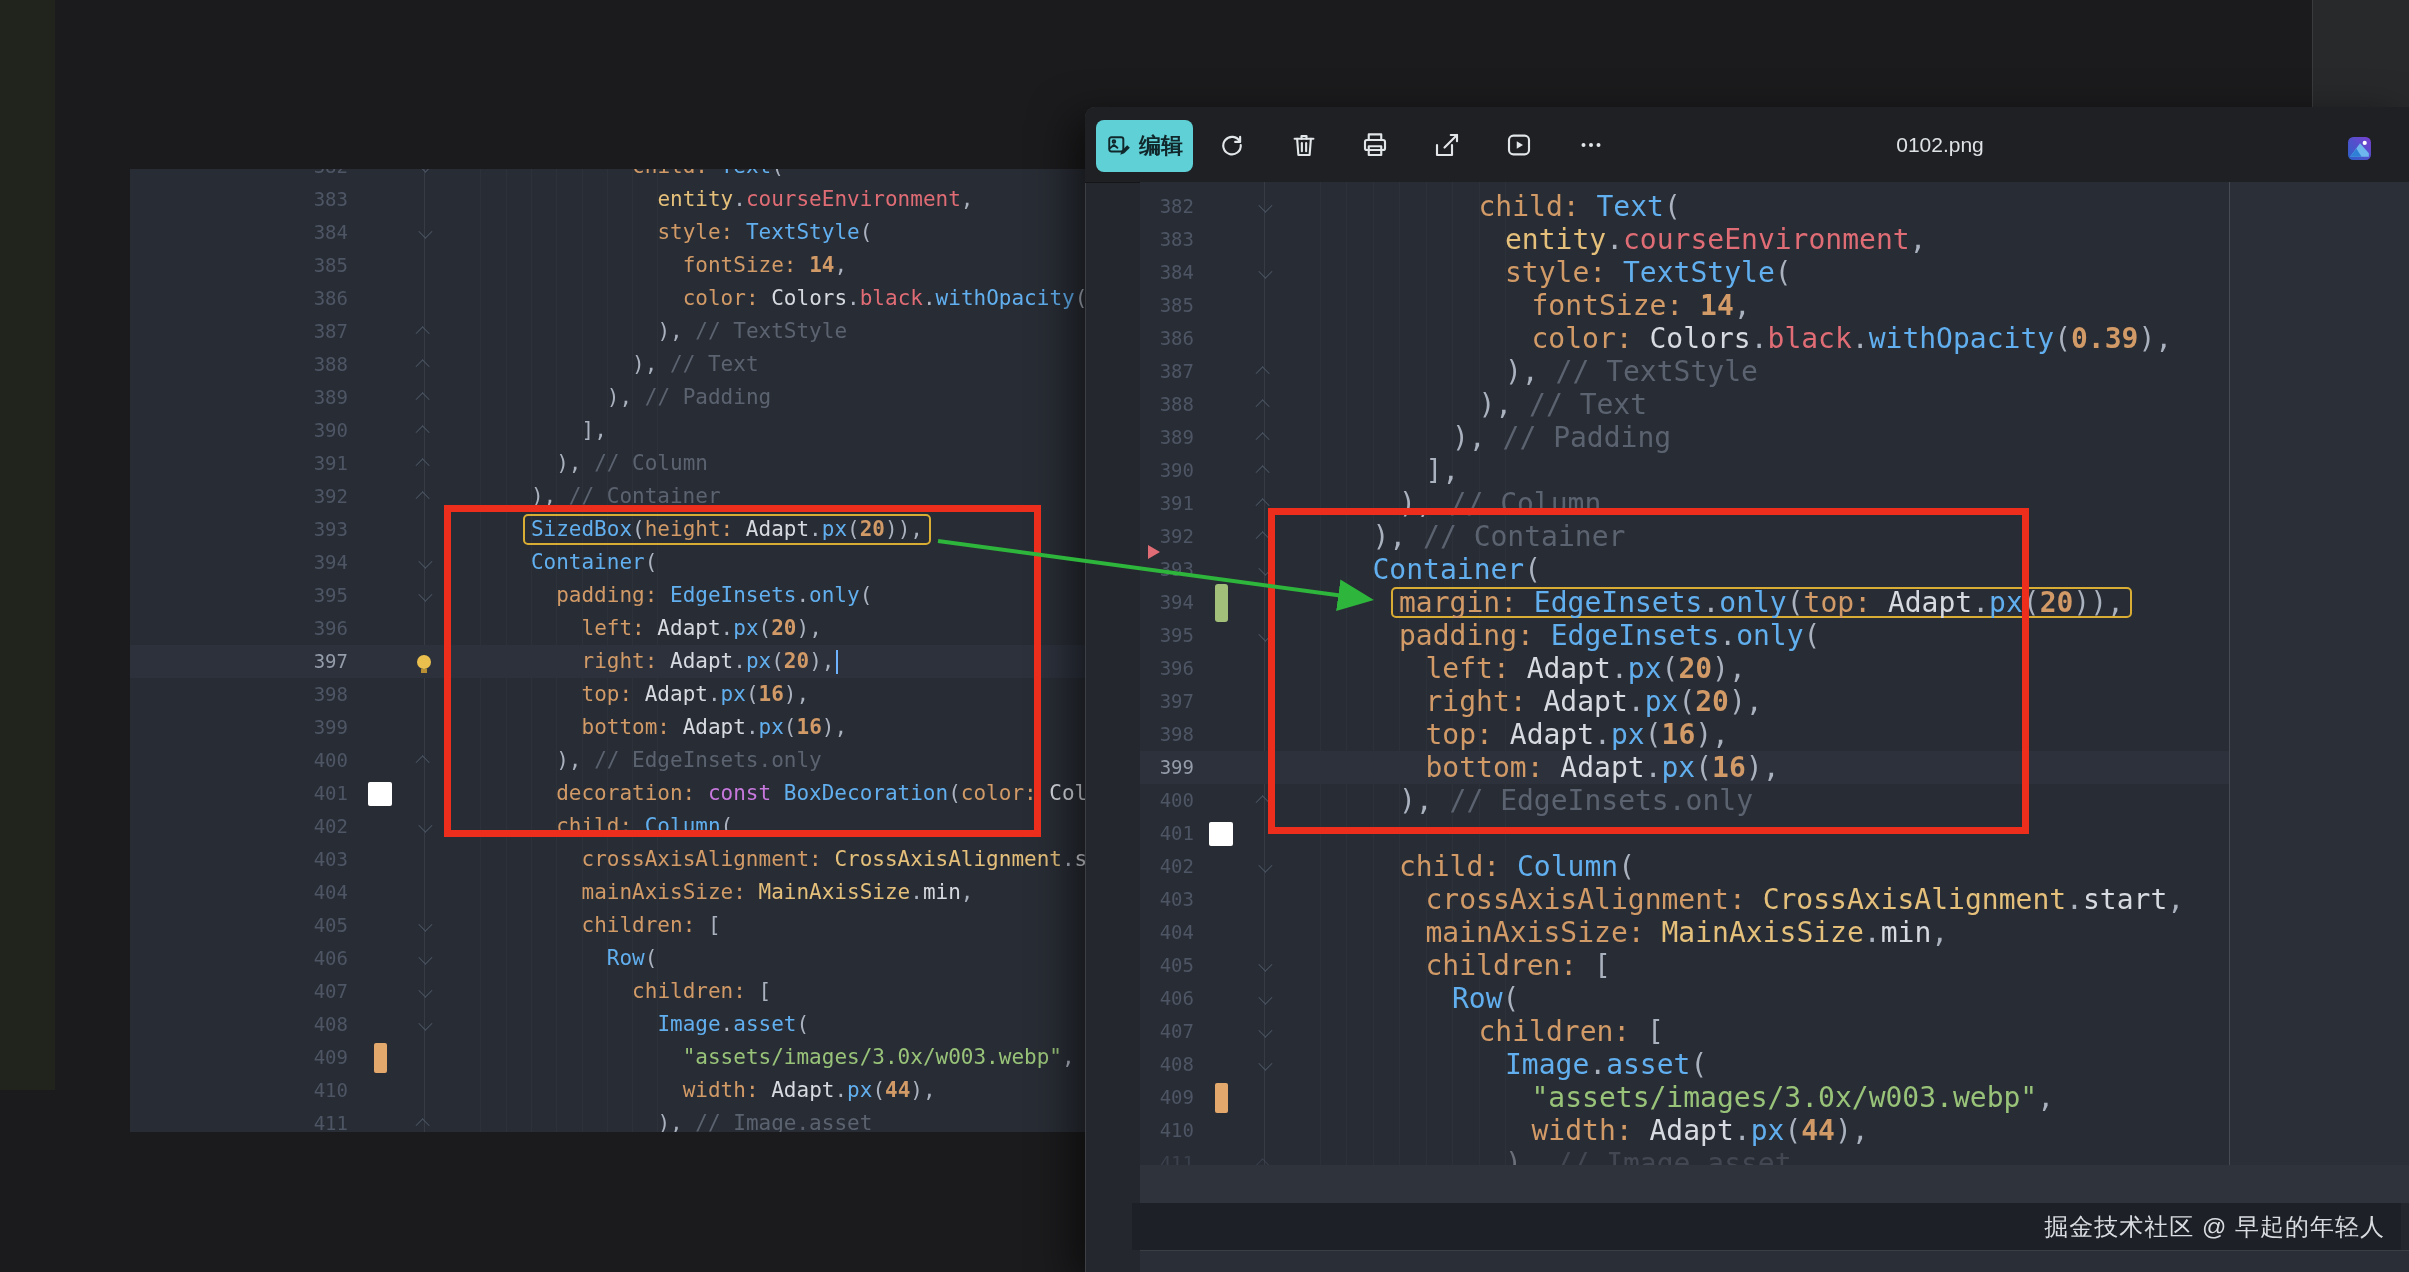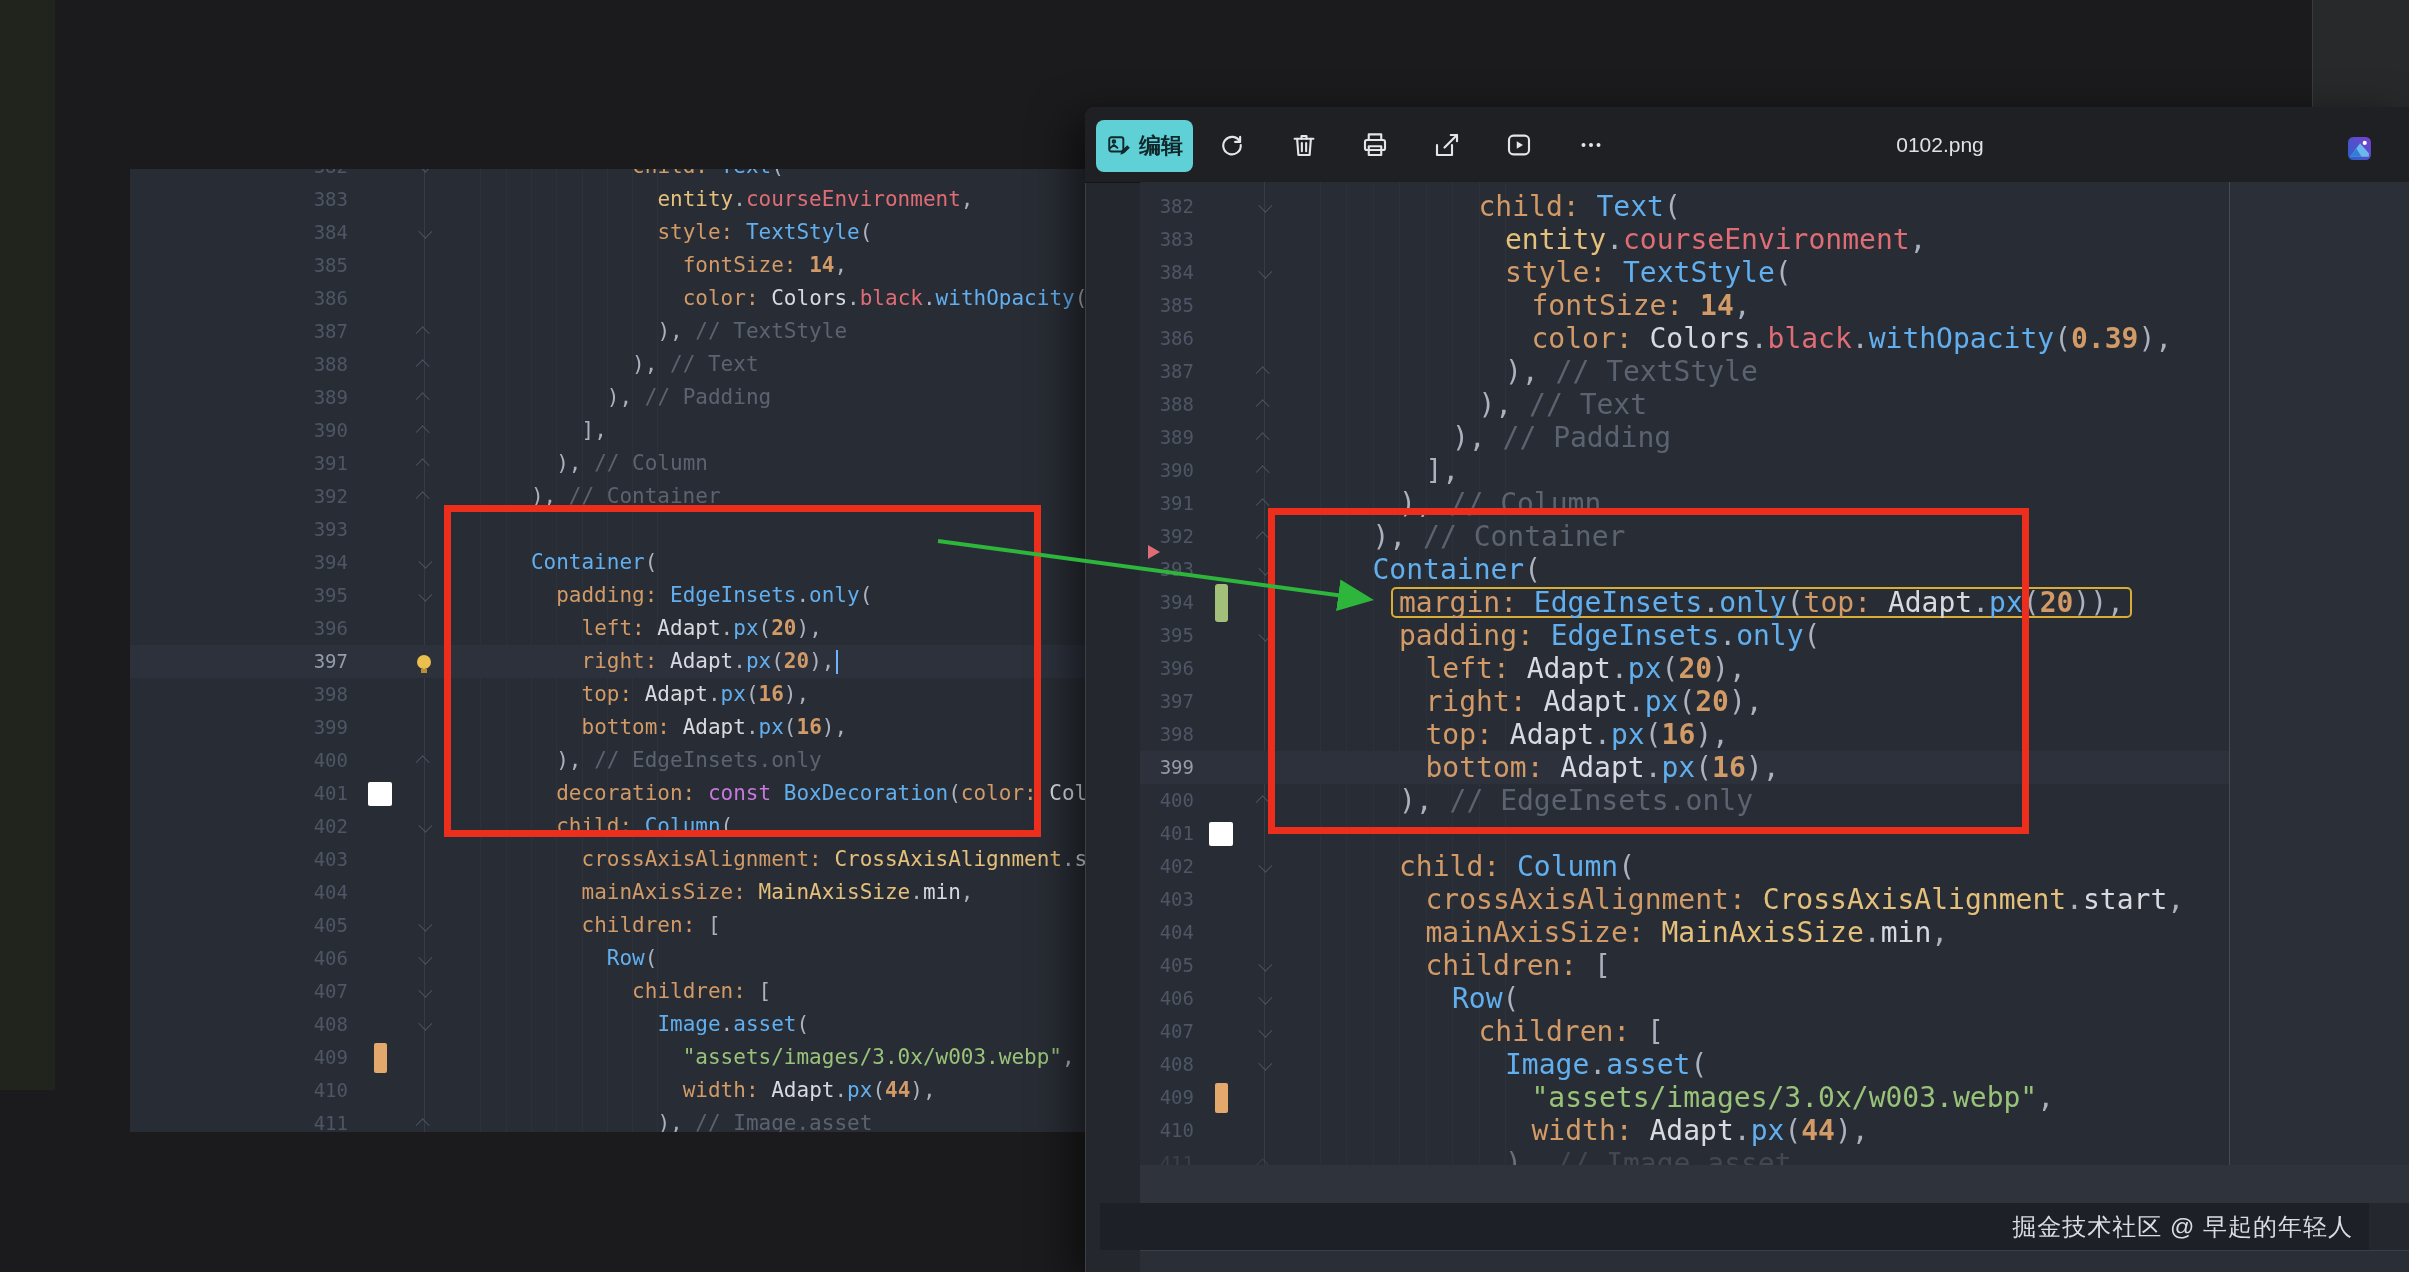--- a/index.html
+++ b/index.html
@@ -191,20 +191,21 @@
           <span class="mk"></span>
           <span class="fd">
             <span class="fold fe"></span>
           </span>
           <span class="code" style="padding-left:82.9px"><span class="tk-p">), </span><span class="tk-com">// Container</span></span>
         </div>
         <div class="row">
           <span class="ln">393</span>
           <span class="mk"></span>
           <span class="fd"></span>
+          <span class="code" style="padding-left:82.9px"><span class="boxed"><span class="tk-c">SizedBox</span><span class="tk-p">(</span><span class="tk-a">height: </span><span class="tk-v">Adapt</span><span class="tk-p">.</span><span class="tk-c">px</span><span class="tk-p">(</span><span class="tk-num">20</span><span class="tk-p">)),</span></span></span>
         </div>
         <div class="row">
           <span class="ln">394</span>
           <span class="mk"></span>
           <span class="fd">
             <span class="fold fs"></span>
           </span>
           <span class="code" style="padding-left:82.9px"><span class="tk-c">Container</span><span class="tk-p">(</span></span>
         </div>
         <div class="row">
@@ -569,21 +570,21 @@
           <span class="fd">
             <span class="fold fe"></span>
           </span>
           <span class="code" style="padding-left:219px"><span class="tk-p">), </span><span class="tk-com">// Image.asset</span></span>
         </div>
       </div>
     <div id="photo-right-pane"></div>
   </div>
 
   <div class="band" style="left:1140px;top:1165px;width:1269px;height:38px;background:#2e333c;"></div>
-  <div class="band" id="watermark" style="left:1100px;top:1203px;width:1253px;height:47px;background:#1d2026;">掘金技术社区 @ 早起的年轻人</div>
+  <div class="band" id="watermark" style="left:1132px;top:1203px;width:1253px;height:47px;background:#1d2026;">掘金技术社区 @ 早起的年轻人</div>
   <div class="band" style="left:1140px;top:1250px;width:1269px;height:22px;background:#2a2e36;border-top:1px solid #3a3e45;"></div>
 
   <div id="titlebar">
     <div id="edit-btn">
       <svg width="26" height="26" viewBox="0 0 24 24" fill="none" stroke="#10282c" stroke-width="1.8" stroke-linecap="round" stroke-linejoin="round">
         <rect x="3" y="4" width="13" height="13" rx="2"></rect>
         <circle cx="7.3" cy="7.8" r="1.2"></circle>
         <path d="M3.5 14l3.8-3 3.2 2.7"></path>
         <path d="M13.2 20l1.2-3.6 5.2-5.2 2.4 2.4-5.2 5.2z" fill="#10282c" stroke="none"></path>
       </svg>

